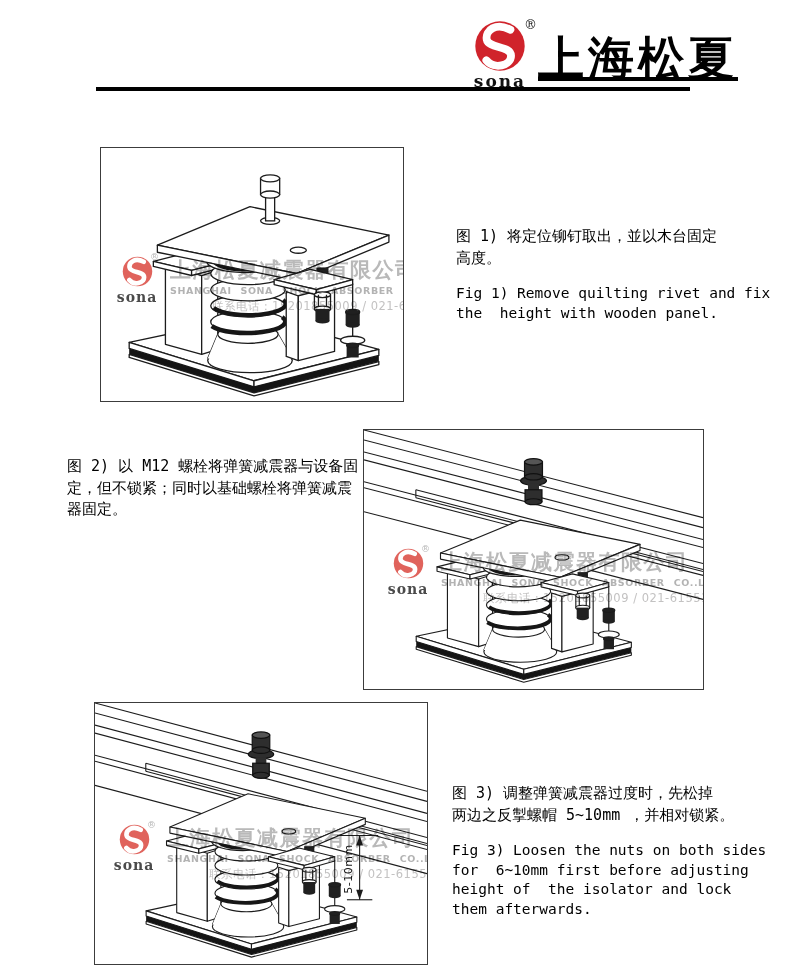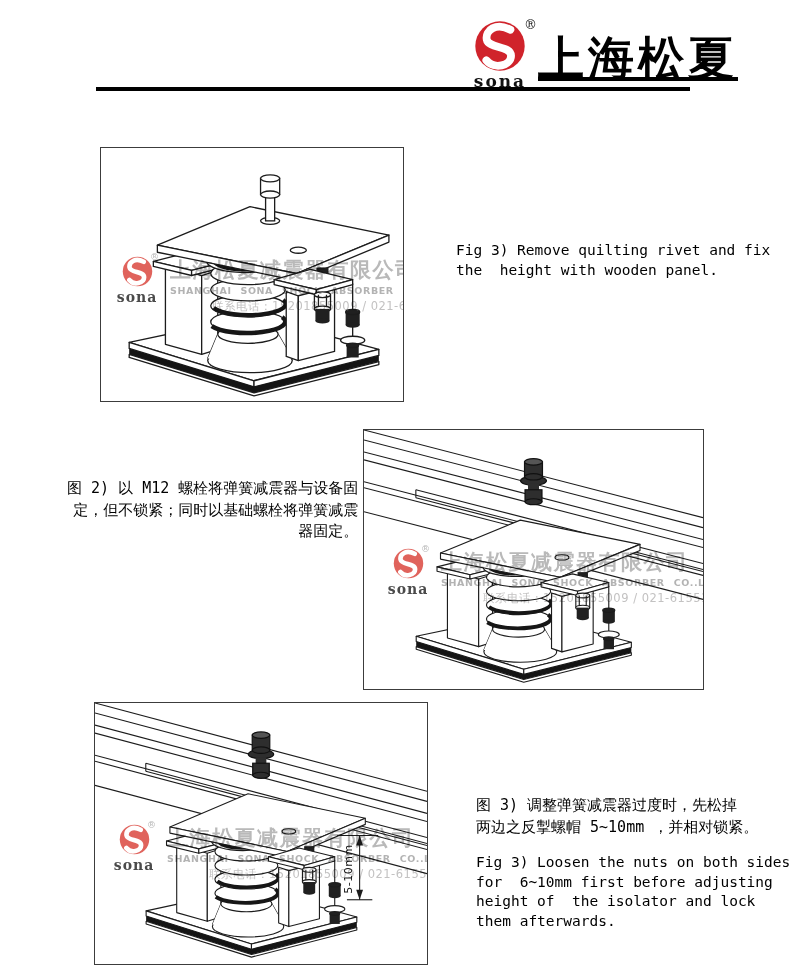--- a/index.html
+++ b/index.html
@@ -44,22 +44,22 @@
             font-family:"DejaVu Sans",sans-serif;}
   #wm1{left:12px;top:108px;}
   #wm2{left:20px;top:118px;}
   #wm3{left:15px;top:121px;}
 
   
   .caption{position:absolute;}
   .cap-zh{margin:0;font-size:15px;line-height:21.5px;white-space:pre;color:#000;}
   .cap-en{margin:15px 0 0 0;font-size:14.5px;line-height:19.5px;white-space:pre;color:#000;}
   #cap1{left:456px;top:226px;}
-  #cap2{left:67px;top:478px;text-align:right;}
-  #cap3{left:476px;top:783px;margin-top:12px;}
+  #cap2{left:67px;top:456px;}
+  #cap3{left:452px;top:783px;}
 
   .defs-holder{position:absolute;width:0;height:0;overflow:hidden;}
 </style>
 </head>
 <body>
 
 <svg class="defs-holder" aria-hidden="true">
   <defs>
 
     <g id="sym-slogo">
@@ -190,21 +190,23 @@
       </div>
       <div class="wm-text">
         <div class="wm-cn">上海松夏减震器有限公司</div>
         <div class="wm-en">SHANGHAI SONA SHOCK ABSORBER CO..LTD</div>
         <div class="wm-phone">联系电话：15201855009 / 021-61551911</div>
       </div>
     </div>
   </div>
 
   <div class="caption" id="cap1">
-    <p class="cap-en">Fig 3) Remove quilting rivet and fix
+    <p class="cap-zh">图 1) 将定位铆钉取出，並以木台固定
+高度。</p>
+    <p class="cap-en">Fig 1) Remove quilting rivet and fix
 the  height with wooden panel.</p>
   </div>
 
   <div class="figbox" id="figbox2">
     <svg class="draw" viewBox="0 0 340 260" preserveAspectRatio="none">
       <use href="#sym-frame" xlink:href="#sym-frame"></use>
       <use href="#sym-iso" xlink:href="#sym-iso" transform="translate(28,40) scale(0.87)"></use>
     </svg>
     <div class="watermark" id="wm2">
       <div class="wm-logo">

